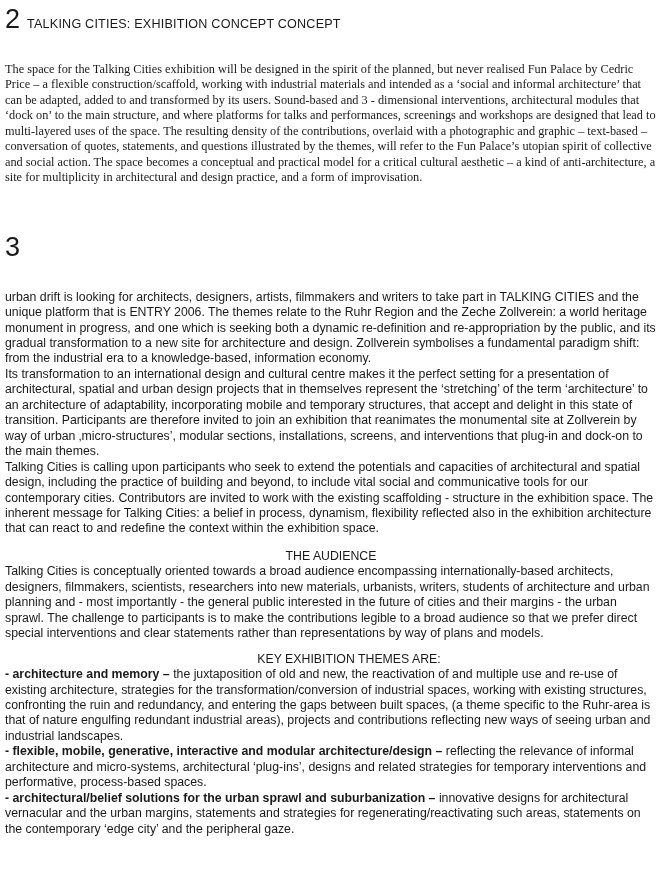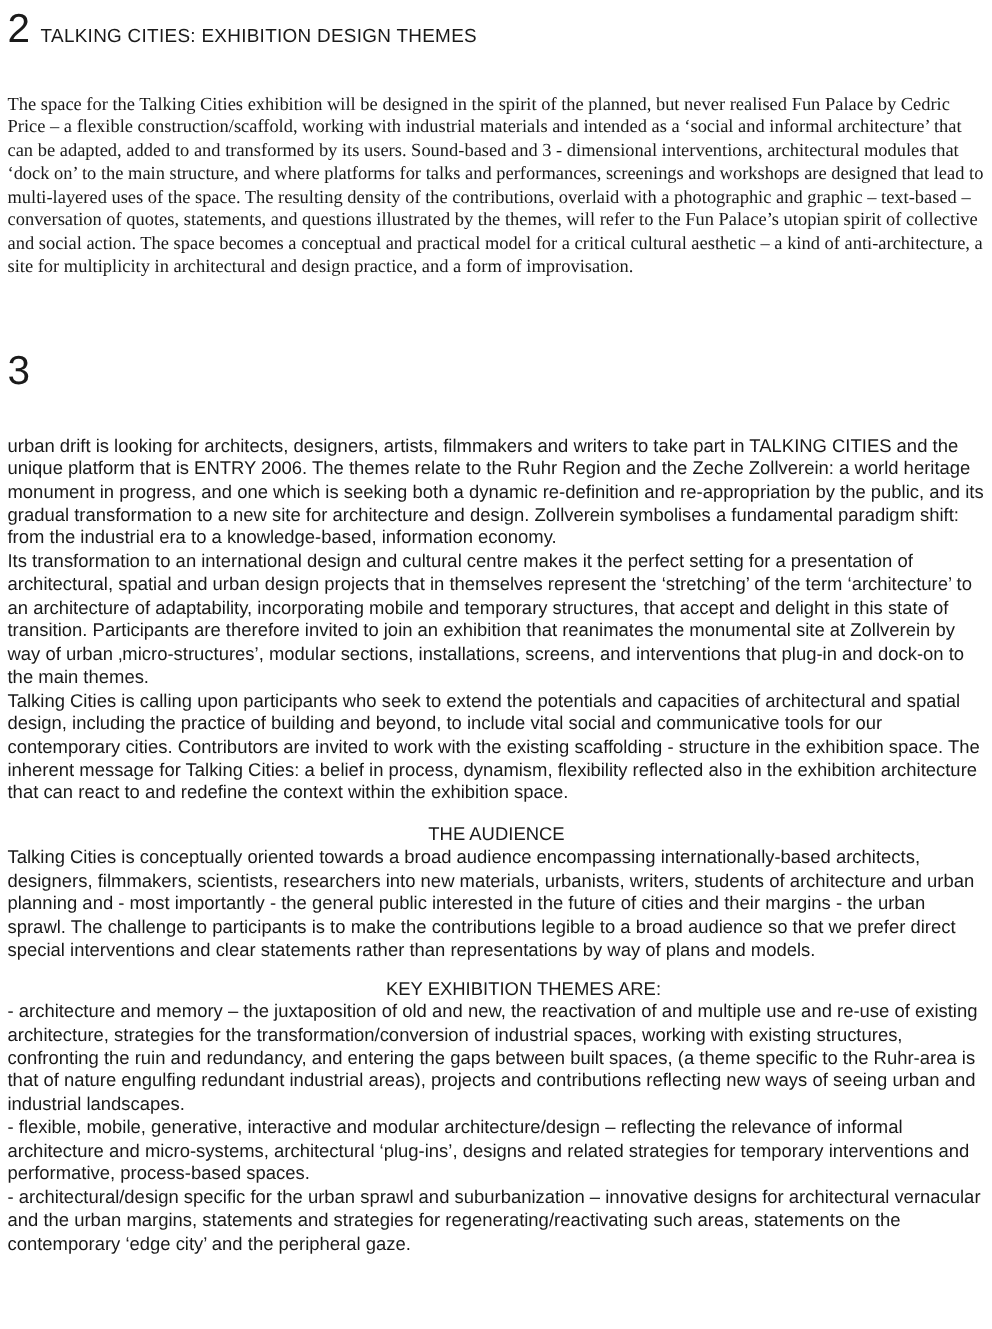--- a/index.html
+++ b/index.html
@@ -47,30 +47,30 @@
   .heading-call { margin-top: 46px; }
   .block-call { margin-top: 28px; }
   .subhead {
     font-size: 12.3px;
     line-height: 15.45px;
     font-weight: 400;
     text-align: center;
   }
   .audience-head { margin-top: 12px; }
   .themes-head { margin-top: 10px; margin-left: 36px; }
-  .b { font-weight: 400; }
+  .b { font-weight: 700; }
 </style>
 </head>
 <body style="background: rgb(255, 255, 255); color: rgb(26, 26, 26);">
 
 <div class="page">
 
   <div class="sec-heading">
     <span class="sec-num">2</span>
-    <span class="sec-title">TALKING CITIES: EXHIBITION DESIGN THEMES</span>
+    <span class="sec-title">TALKING CITIES: EXHIBITION CONCEPT CONCEPT</span>
   </div>
 
   <div class="bodytext">
     <p class="para-design">The space for the Talking Cities exhibition will be designed in the spirit of the planned, but never realised Fun Palace by Cedric Price – a flexible construction/scaffold, working with industrial materials and intended as a ‘social and informal architecture’ that can be adapted, added to and transformed by its users. Sound-based and 3 - dimensional interventions, architectural modules that ‘dock on’ to the main structure, and where platforms for talks and performances, screenings and workshops are designed that lead to multi-layered uses of the space. The resulting density of the contributions, overlaid with a photographic and graphic – text-based – conversation of quotes, statements, and questions illustrated by the themes, will refer to the Fun Palace’s utopian spirit of collective and social action. The space becomes a conceptual and practical model for a critical cultural aesthetic – a kind of anti-architecture, a site for multiplicity in architectural and design practice, and a form of improvisation.</p>
   </div>
 
   <div class="sec-heading heading-call">
     <span class="sec-num">3</span>
   </div>
 
@@ -82,16 +82,16 @@
 
   <div class="subhead audience-head">THE AUDIENCE</div>
   <div class="bodytext">
     <p>Talking Cities is conceptually oriented towards a broad audience encompassing internationally-based architects, designers, filmmakers, scientists, researchers into new materials, urbanists, writers, students of architecture and urban planning and - most importantly - the general public interested in the future of cities and their margins - the urban sprawl. The challenge to participants is to make the contributions legible to a broad audience so that we prefer direct special interventions and clear statements rather than representations by way of plans and models.</p>
   </div>
 
   <div class="subhead themes-head">KEY EXHIBITION THEMES ARE:</div>
   <div class="bodytext">
     <p><span class="b">- architecture and memory – </span><span>the juxtaposition of old and new,  the reactivation of and multiple use and re-use of  existing architecture, strategies for the transformation/conversion of industrial spaces, working with existing structures, confronting the ruin and redundancy, and entering the gaps between built spaces, (a theme specific to the Ruhr-area is that of nature engulfing redundant industrial areas), projects and contributions reflecting new ways of seeing urban and industrial landscapes.</span></p>
     <p><span class="b">- flexible, mobile, generative, interactive and modular architecture/design – </span><span>reflecting the relevance of informal architecture and micro-systems, architectural ‘plug-ins’, designs and related strategies for temporary interventions and performative, process-based spaces.</span></p>
-    <p><span class="b">- architectural/design specific for the urban sprawl and suburbanization – </span><span>innovative designs for architectural vernacular and the urban margins, statements and strategies for regenerating/reactivating such areas, statements on the contemporary ‘edge city’ and the peripheral gaze.</span></p>
+    <p><span class="b">- architectural/belief solutions for the urban sprawl and suburbanization – </span><span>innovative designs for architectural vernacular and the urban margins, statements and strategies for regenerating/reactivating such areas, statements on the contemporary ‘edge city’ and the peripheral gaze.</span></p>
   </div>
 
 </div>
 
 </body></html>

